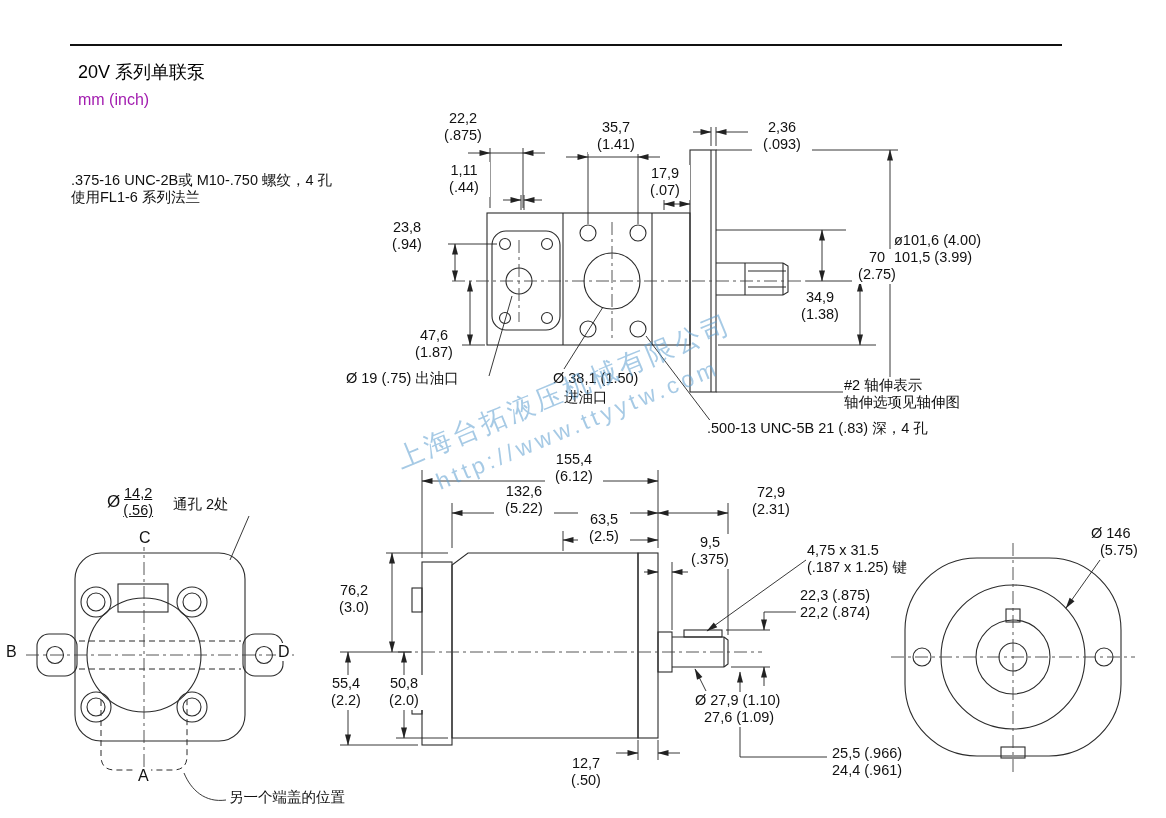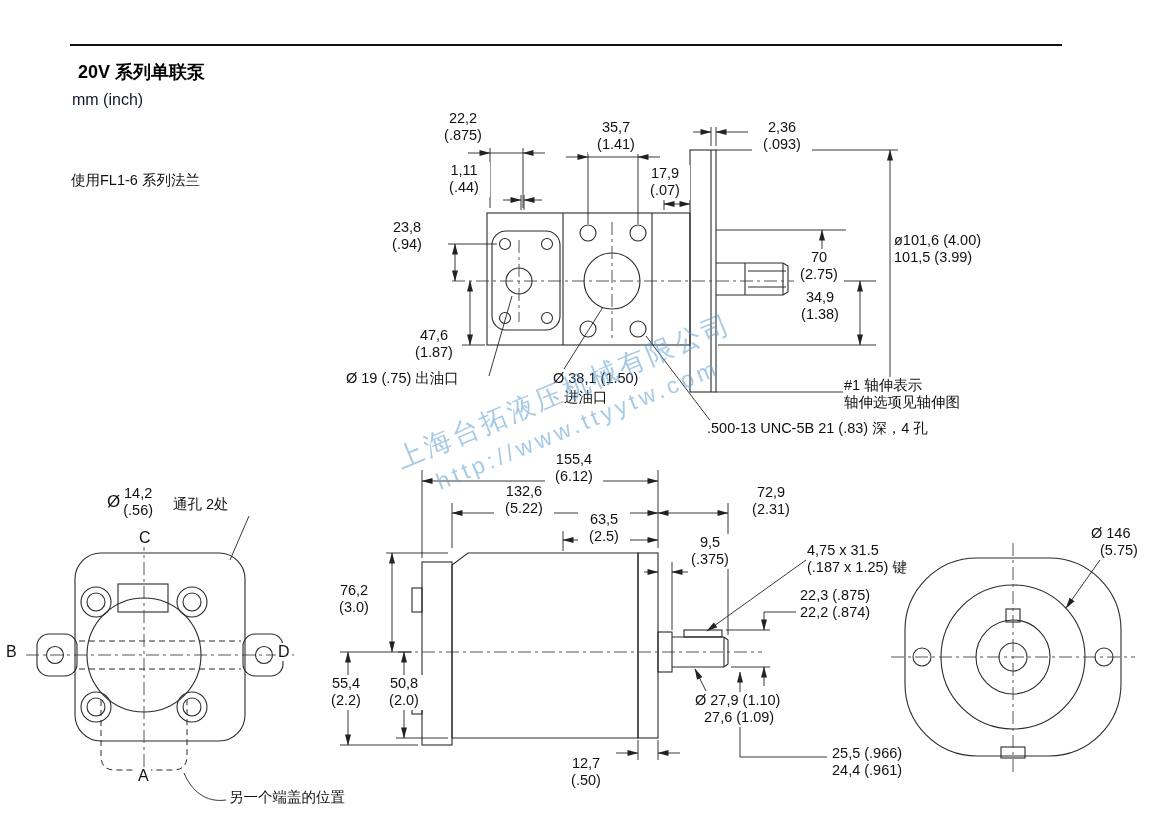--- a/index.html
+++ b/index.html
@@ -4,33 +4,33 @@
 <style>
   * { margin:0; padding:0; box-sizing:border-box; }
   html,body { width:1166px; height:818px; }
   body {
     position:relative; background:#ffffff; overflow:hidden;
     font-family:"Liberation Sans","DejaVu Sans",sans-serif; color:#111;
   }
   .page { position:absolute; inset:0; }
   .title { position:absolute; left:70px; top:10px; font-size:26px; letter-spacing:1px; color:#000; }
   .rule  { position:absolute; left:70px; top:44px; width:992px; height:2px; background:#111; }
-  .subtitle { position:absolute; left:78px; top:60px; font-size:18px; color:#000;font-weight:bold; }
-  .units { position:absolute; left:72px; top:91px; font-size:16px; color:#0f172a; }
+  .subtitle { position:absolute; left:78px; top:60px; font-size:18px; color:#000; }
+  .units { position:absolute; left:78px; top:91px; font-size:16px; color:#a21caf; }
 
   svg.linework { position:absolute; left:0; top:0; }
 
   .dim {
     position:absolute; font-size:14.5px; line-height:1.2; text-align:center;
     background:#fff; white-space:nowrap; padding:0 1px; color:#111;
   }
   .note { text-align:left; }
   .marker-letter { position:absolute; font-size:16px; background:#fff; padding:0 2px; }
   .dia-sym { font-size:17px; vertical-align:middle; margin-right:3px; }
-  .stack { display:inline-flex; flex-direction:column; text-align:center; vertical-align:middle; }
+  .stack { display:inline-flex; flex-direction:column; text-align:center; vertical-align:middle;text-decoration:underline; }
   .ind { padding-left:9px; }
 
   .watermark {
     position:absolute; left:360px; top:372px; width:420px;
     transform:rotate(-22.5deg); transform-origin:center;
     color:#5f9fd0; opacity:0.55; text-align:center; pointer-events:none;
   }
   .wm1 { font-size:27px; letter-spacing:3px; }
   .wm2 { font-size:23px; letter-spacing:4px; margin-top:5px; }
 </style>
@@ -255,47 +255,48 @@
   </div>
   <div class="dim" style="left:438px;top:162px;width:52px">
     <div>1,11</div>
     <div>(.44)</div>
   </div>
   <div class="dim" style="left:640px;top:165px;width:50px">
     <div>17,9</div>
     <div>(.07)</div>
   </div>
   <div class="dim note" style="left:70px;top:172px">
+    <div>.375-16 UNC-2B或 M10-.750  螺纹，4 孔</div>
     <div>使用FL1-6 系列法兰</div>
   </div>
   <div class="dim" style="left:382px;top:219px;width:50px">
     <div>23,8</div>
     <div>(.94)</div>
   </div>
-  <div class="dim" style="left:794px;top:249px;width:50px">
+  <div class="dim" style="left:852px;top:249px;width:50px">
     <div>70</div>
     <div>(2.75)</div>
   </div>
   <div class="dim" style="left:793px;top:289px;width:54px">
     <div>34,9</div>
     <div>(1.38)</div>
   </div>
   <div class="dim note" style="left:893px;top:232px">
     <div>ø101,6 (4.00)</div>
     <div>101,5 (3.99)</div>
   </div>
   <div class="dim" style="left:408px;top:327px;width:52px">
     <div>47,6</div>
     <div>(1.87)</div>
   </div>
   <div class="dim note" style="left:345px;top:370px">Ø 19 (.75) 出油口</div>
   <div class="dim note" style="left:552px;top:370px">Ø 38,1 (1.50)</div>
   <div class="dim note" style="left:563px;top:389px">进油口</div>
   <div class="dim note" style="left:843px;top:377px">
-    <div>#1 轴伸表示</div>
+    <div>#2 轴伸表示</div>
     <div>轴伸选项见轴伸图</div>
   </div>
   <div class="dim note" style="left:706px;top:420px">
     <div>.500-13 UNC-5B 21 (.83)  深，4 孔</div>
   </div>
 
   <div class="dim" style="left:106px;top:485px">
     <span class="dia-sym">Ø</span><span class="stack">
         <span>14,2</span>
         <span>(.56)</span>

